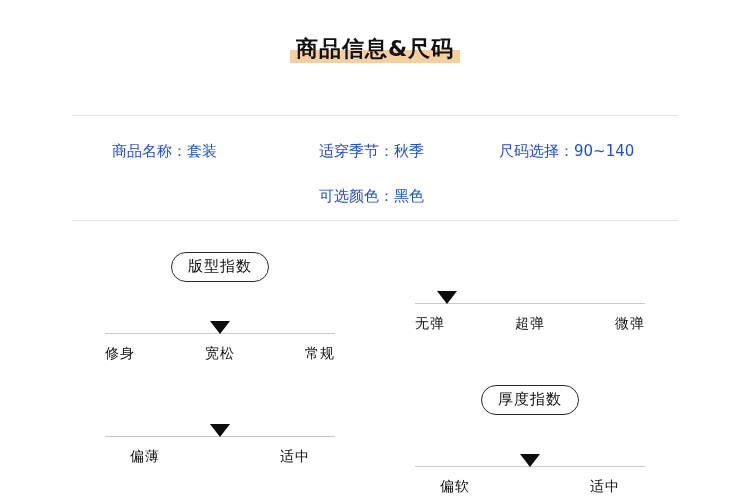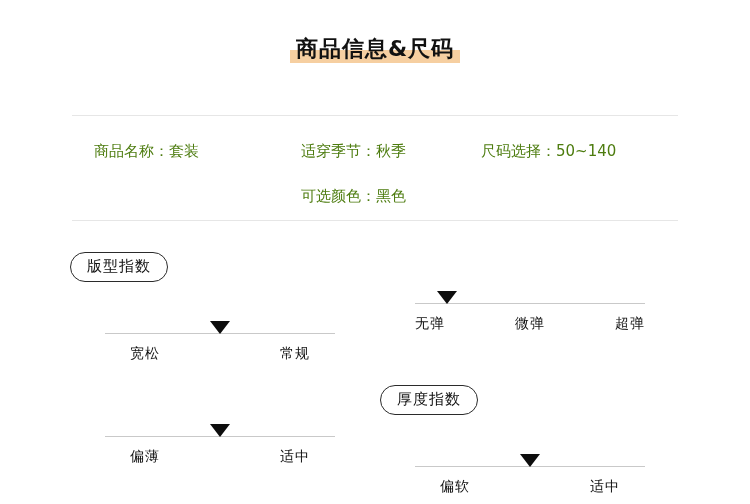--- a/index.html
+++ b/index.html
@@ -63,26 +63,26 @@
     width: 606px;
     height: 1px;
     background: #e6e6e6;
   }
   .divider-top { top: 103px; }
   .divider-bottom { top: 208px; }
 
   
   .info-row {
     position: absolute;
-    left: 66px;
+    left: 84px;
     width: 606px;
     height: 24px;
     font-size: 15px;
     line-height: 24px;
-    color: #4d7c0f;
+    color: #1d4ed8;
     white-space: nowrap;
   }
   .info-row-1 { top: 127px; }
   .info-row-2 { top: 172px; text-decoration: underline; }
 
   .info-cell {
     position: absolute;
     top: 0;
   }
   .cell-name   { left: 28px; }
@@ -99,20 +99,21 @@
     width: 300px;
     height: 120px;
   }
   .col-left  { left: 70px; }
   .col-right { left: 380px; }
   .row-top    { top: 240px; }
   .row-bottom { top: 373px; }
 
   .pill-wrap {
     width: 100%;
+    text-align: center;
     height: 30px;
   }
   .pill {
     display: inline-block;
     border: 1px solid #2b2b2b;
     border-radius: 16px;
     padding: 4px 16px 5px 16px;
     font-size: 15px;
     line-height: 19px;
     color: #111111;
@@ -179,52 +180,53 @@
   <div class="divider divider-bottom"></div>
 
   <div class="info-row info-row-1">
     <div class="info-cell cell-name">
       <span class="info-label">商品名称：</span><span class="info-value">套装</span>
     </div>
     <div class="info-cell cell-season">
       <span class="info-label">适穿季节：</span><span class="info-value">秋季</span>
     </div>
     <div class="info-cell cell-size">
-      <span class="info-label">尺码选择：</span><span class="info-value">50~140</span>
+      <span class="info-label">尺码选择：</span><span class="info-value">90~140</span>
     </div>
   </div>
 
   <div class="info-row info-row-2">
     <div class="info-cell cell-color">
       <span class="info-label">可选颜色：</span><span class="info-value">黑色</span>
     </div>
   </div>
 
   <div class="index-block col-left row-top">
     <div class="pill-wrap">
       <span class="pill">版型指数</span>
     </div>
     <div class="scale">
       <div class="scale-line"></div>
       <div class="marker pos-1"></div>
       <div class="scale-labels">
+        <span class="scale-label">修身</span>
         <span class="scale-label">宽松</span>
         <span class="scale-label">常规</span>
       </div>
     </div>
   </div>
 
   <div class="index-block col-right row-top">
     <div class="scale">
       <div class="scale-line"></div>
       <div class="marker pos-0"></div>
       <div class="scale-labels">
         <span class="scale-label">无弹</span>
+        <span class="scale-label">超弹</span>
         <span class="scale-label">微弹</span>
-        <span class="scale-label">超弹</span>
       </div>
     </div>
   </div>
 
   <div class="index-block col-left row-bottom">
     <div class="scale">
       <div class="scale-line"></div>
       <div class="marker pos-1"></div>
       <div class="scale-labels">
         <span class="scale-label">偏薄</span>

